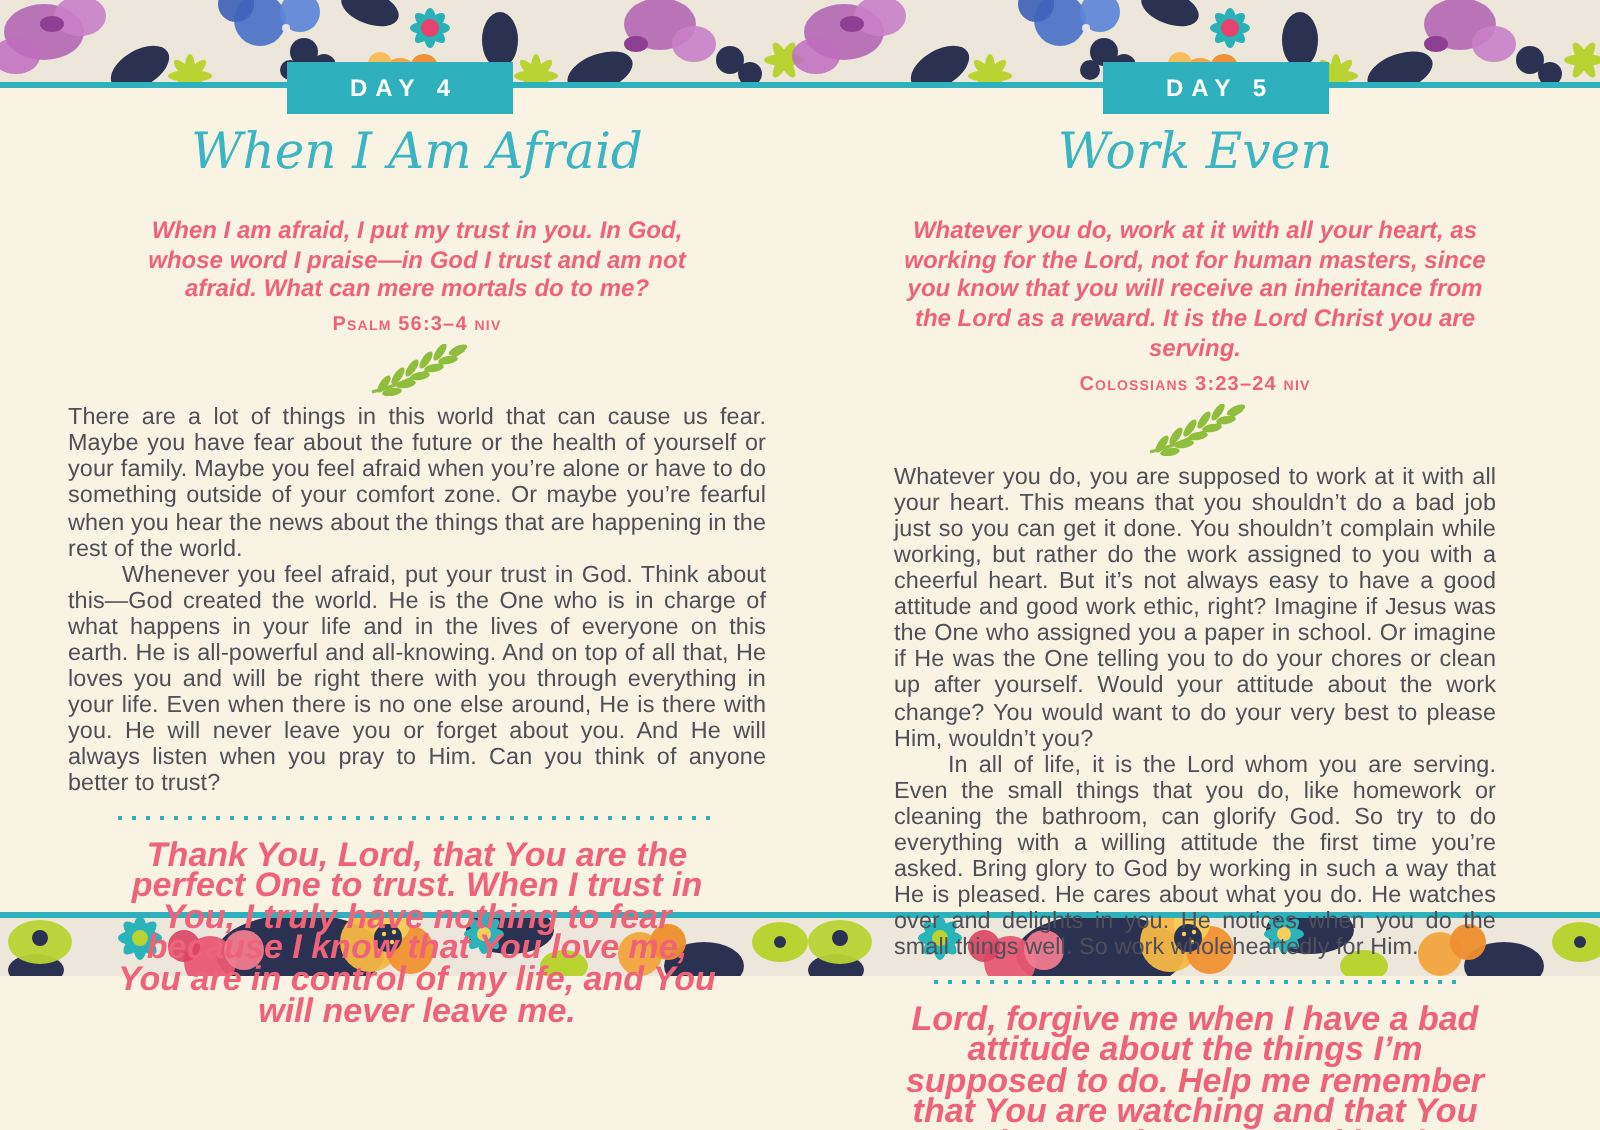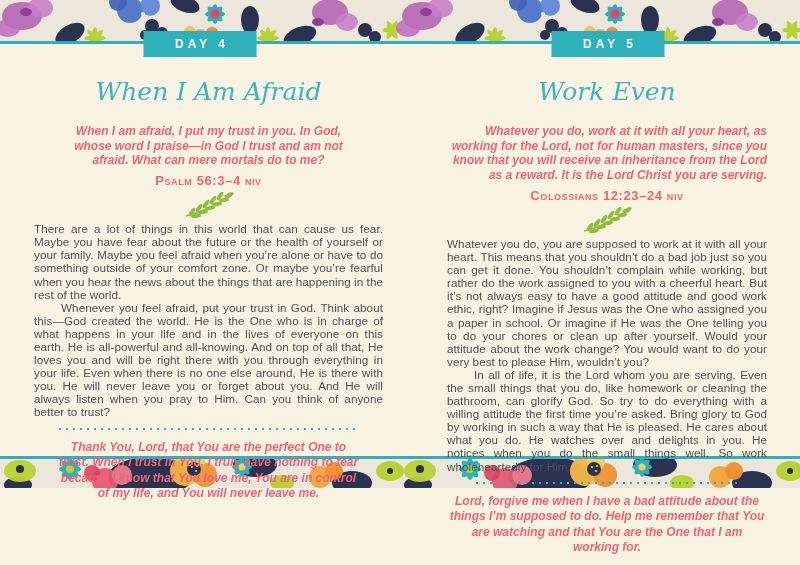--- a/index.html
+++ b/index.html
@@ -10,61 +10,61 @@
   }
   .book{position:relative;width:800px;height:488px;background:#f8f3e2;}
 
   .floral{position:absolute;left:0;width:800px;z-index:1;line-height:0;}
   .floral.top{top:0;border-bottom:3px solid #2eb1bc;}
   .floral.bottom{bottom:0;border-top:3px solid #2eb1bc;}
 
   .spread{position:absolute;top:45px;left:0;right:0;bottom:32px;display:flex;z-index:2;}
   .page{width:400px;box-sizing:border-box;position:relative;}
   .page.left{padding:0 17px 0 34px;}
-  .page.right{padding:0 33px 0 47px;}
+  .page.right{padding:0 52px 0 47px;}
 
   .day-banner{
     position:absolute;top:-14px;left:50%;transform:translateX(-50%);
     width:113px;height:26px;background:#2eb1bc;color:#ffffff;
     display:flex;align-items:center;justify-content:center;
     font-size:12px;font-weight:700;letter-spacing:4px;text-indent:4px;
   }
   .page.right .day-banner{left:52%;}
 
   .page-title{
-    margin-top:32px;text-align:center;color:#3bb5c3;
+    margin-top:16px;text-align:center;color:#3bb5c3;
     font-family:"DejaVu Serif", serif;font-style:italic;font-weight:400;
     font-size:25px;line-height:30px;white-space:nowrap;
   }
   .scripture{
     margin:9px auto 0;text-align:center;color:#ef6379;
     font-style:italic;font-weight:600;font-size:12px;line-height:14.8px;
   }
   .page.left .scripture{max-width:300px;}
-  .page.right .scripture{max-width:336px;text-align:right;}
+  .page.right .scripture{max-width:336px;}
   .reference{
     margin-top:5px;text-align:center;color:#ef6379;
-    font-variant:small-caps;font-weight:600;font-size:13px;letter-spacing:.6px;
+    font-variant:small-caps;font-weight:600;font-size:10px;letter-spacing:.6px;
   }
   .leaf-wrap{margin-top:4px;text-align:center;line-height:0;}
   .body-text{margin-top:4px;color:#4f4f5a;}
   .body-text p{
     margin:0;font-size:11.7px;line-height:13.1px;text-align:justify;
     letter-spacing:.05px;
   }
   .body-text p + p{text-indent:27px;}
   .dotted-divider{
     height:2px;margin:9px auto 10px;
     background-image:repeating-linear-gradient(to right,#2eb1bc 0 2px,transparent 2px 7px);
   }
   .page.left .dotted-divider{width:300px;}
   .page.right .dotted-divider{width:262px;}
   .prayer{
     margin:2px auto 0;text-align:center;color:#ef6379;
-    font-style:italic;font-weight:600;font-size:12px;line-height:15.6px;
+    font-style:italic;font-weight:600;font-size:17px;line-height:15.6px;
   }
   .page.left .prayer{max-width:300px;}
   .page.right .prayer{max-width:340px;}
 </style>
 </head>
 <body>
 
 <div class="book">
 
   <div class="floral top">
@@ -153,21 +153,21 @@
       <div class="dotted-divider"></div>
       <div class="prayer">Thank You, Lord, that You are the perfect One to trust. When I trust in You, I truly have nothing to fear because I know that You love me, You are in control of my life, and You will never leave me.</div>
     </section>
 
     <section class="page right">
       <div class="day-banner">
         <span>DAY 5</span>
       </div>
       <h1 class="page-title">Work Even</h1>
       <div class="scripture">Whatever you do, work at it with all your heart, as working for the Lord, not for human masters, since you know that you will receive an inheritance from the Lord as a reward. It is the Lord Christ you are serving.</div>
-      <div class="reference">Colossians 12:23–24 niv</div>
+      <div class="reference">Colossians 3:23–24 niv</div>
       <div class="leaf-wrap">
         <svg width="52" height="26" viewBox="0 0 52 26">
           <path d="M3,24 C16,21 34,13 49,3" stroke="#8fbe3e" stroke-width="1.6" fill="none"></path>
           <g fill="#8fbe3e">
             <ellipse cx="9" cy="20" rx="5" ry="2" transform="rotate(-55 9 20)"></ellipse>
             <ellipse cx="13" cy="24" rx="5" ry="2" transform="rotate(-10 13 24)"></ellipse>
             <ellipse cx="16" cy="16" rx="5" ry="2" transform="rotate(-55 16 16)"></ellipse>
             <ellipse cx="20" cy="20" rx="5" ry="2" transform="rotate(-10 20 20)"></ellipse>
             <ellipse cx="23" cy="12" rx="5" ry="2" transform="rotate(-55 23 12)"></ellipse>
             <ellipse cx="27" cy="16" rx="5" ry="2" transform="rotate(-10 27 16)"></ellipse>

